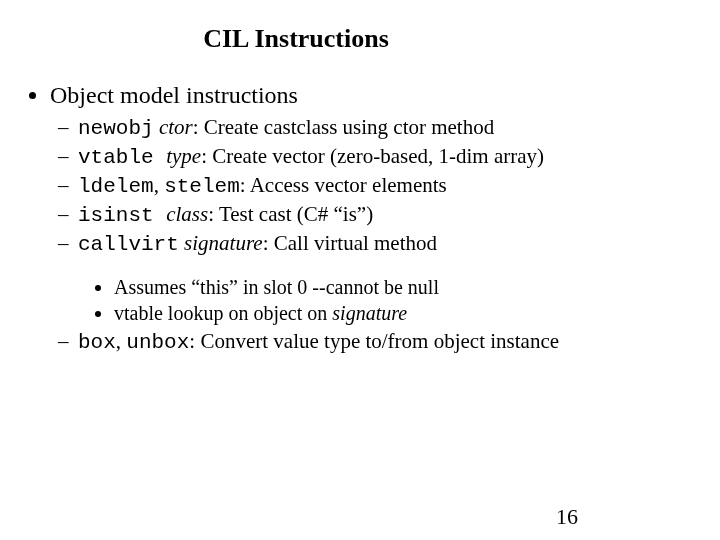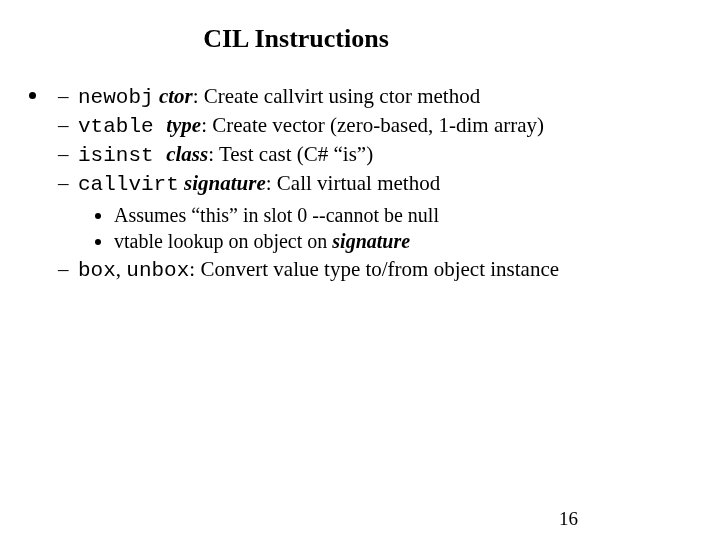--- a/index.html
+++ b/index.html
@@ -44,63 +44,66 @@
     margin: 4px 0;
     position: relative;
   }
   ul.lvl2 > li::before {
     content: "–";
     position: absolute;
     left: -20px;
   }
   ul.lvl3 {
     list-style: disc;
-    margin: 8px 0 4px 0;
+    margin: 20px 0 4px 0;
     padding-left: 36px;
     font-size: 20px;
   }
   ul.lvl3 > li {
     margin: 3px 0;
   }
   .code {
     font-family: "Courier New", Courier, monospace;
     text-align: right;
   }
   .ital {
     font-style: italic;
-    font-weight: bold;
   }
   .pagenum {
     position: absolute;
     right: 14px;
     bottom: 10px;
-    font-size: 19px;
+    font-size: 22px;
   }
 </style>
 </head>
 <body>
 
 <div class="slide">
   <div class="title">CIL Instructions</div>
 
   <ul class="lvl1">
     <li>
+      <span>Object model instructions</span>
 
       <ul class="lvl2">
 
         <li>
           <span class="code">newobj</span>
-          <span> </span><span class="ital">ctor</span><span>: Create callvirt using ctor method</span>
+          <span> </span><span class="ital">ctor</span><span>: Create castclass using ctor method</span>
         </li>
 
 
         <li>
           <span class="code">vtable </span><span class="ital">type</span><span>: Create vector (zero-based, 1-dim array)</span>
         </li>
 
+        <li>
+          <span class="code">ldelem</span><span>, </span><span class="code">stelem</span><span>: Access vector elements</span>
+        </li>
 
         <li>
           <span class="code">isinst </span><span class="ital">class</span><span>: Test cast (C# “is”)</span>
         </li>
 
 
         <li>
           <span class="code">callvirt</span>
           <span> </span><span class="ital">signature</span><span>: Call virtual method</span>
 

